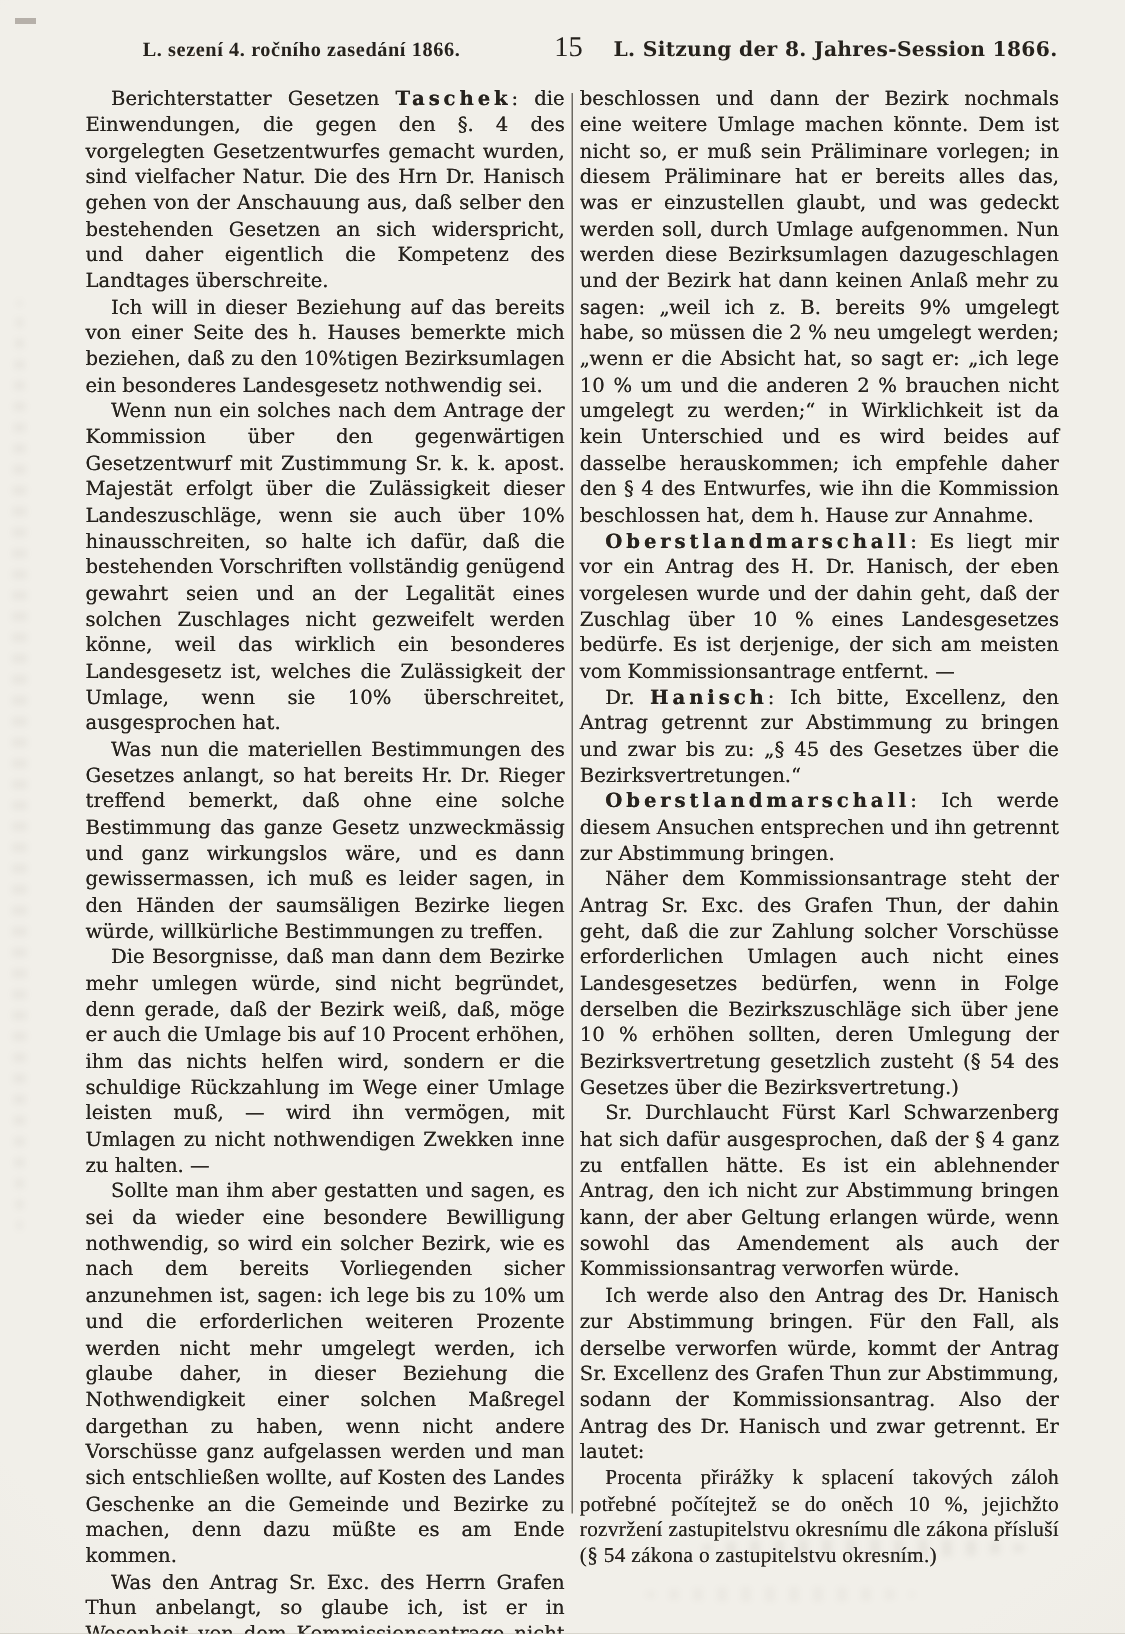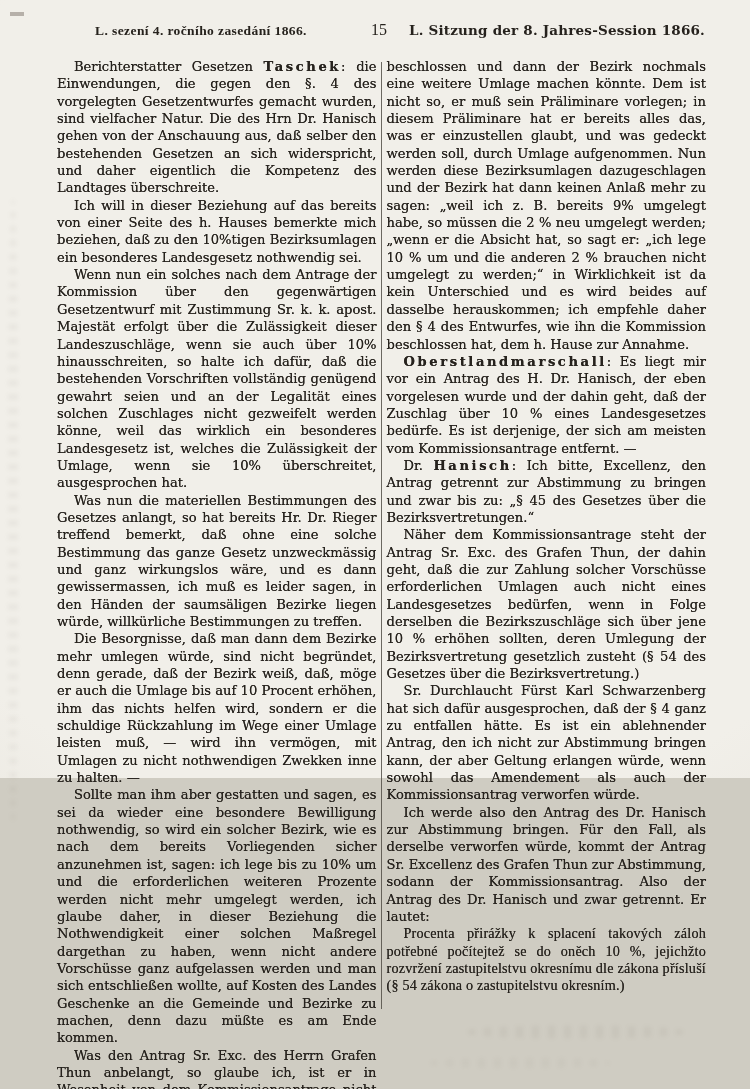--- a/index.html
+++ b/index.html
@@ -4,21 +4,21 @@
 <style>
   :root{
     --paper:#f1efe9;
     --paper-edge:#d9d5ca;
     --ink:#26221d;
     --divider:#4a463f;
   }
   html,body{margin:0;padding:0;}
   body{width:750px;height:1089px;overflow:hidden;background:#cfccc2;}
   .page{
-    position:relative;width:750px;height:778px;
+    position:relative;width:750px;height:1089px;
     color:var(--ink);
     background:
       radial-gradient(130% 105% at 52% 45%, var(--paper) 58%, #e9e6de 84%, var(--paper-edge) 100%);
     font-family:"DejaVu Serif", serif;
   }
   
   .bleed{
     position:absolute;border-radius:40%;
     background:repeating-linear-gradient(90deg, rgba(120,112,100,.16) 0 7px, rgba(120,112,100,0) 7px 16px);
     filter:blur(2px);opacity:.5;pointer-events:none;
@@ -31,21 +31,21 @@
     position:absolute;left:10px;top:12px;width:14px;height:4px;
     background:rgba(110,100,90,.45);filter:blur(.5px);
   }
 
   .header{
     position:absolute;top:21px;left:50px;right:42px;
     display:grid;grid-template-columns:1fr 54px 1fr;align-items:baseline;
     font-size:13.5px;font-weight:bold;white-space:nowrap;
   }
   .header .h-left{font-family:"Liberation Serif", serif;text-align:center;letter-spacing:.4px;}
-  .header .h-num{font-weight:normal;font-size:16px;font-family:"Liberation Serif", serif;text-align:center;}
+  .header .h-num{font-weight:normal;font-size:19px;font-family:"Liberation Serif", serif;text-align:center;}
   .header .h-right{text-align:center;letter-spacing:.2px;}
 
   .divider{position:absolute;left:381px;top:62px;height:947px;width:1px;background:var(--divider);opacity:.8;}
 
   .cols{position:absolute;top:58px;left:57px;right:44px;display:flex;}
   .col{
     width:322px;text-align:justify;
     font-size:13.1px;line-height:17.35px;
     text-shadow:0 0 .4px rgba(38,34,29,.85);
     hyphens:none;
@@ -82,20 +82,21 @@
         <p class="indent "><span>Wenn nun ein solches nach dem Antrage der Kommission über den gegenwärtigen Gesetzentwurf mit Zustimmung Sr. k. k. apost. Majestät erfolgt über die Zulässigkeit dieser Landeszuschläge, wenn sie auch über 10% hinausschreiten, so halte ich dafür, daß die bestehenden Vorschriften vollständig genügend gewahrt seien und an der Legalität eines solchen Zuschlages nicht gezweifelt werden könne, weil das wirklich ein besonderes Landesgesetz ist, welches die Zulässigkeit der Umlage, wenn sie 10% überschreitet, ausgesprochen hat.</span></p>
         <p class="indent "><span>Was nun die materiellen Bestimmungen des Gesetzes anlangt, so hat bereits Hr. Dr. Rieger treffend bemerkt, daß ohne eine solche Bestimmung das ganze Gesetz unzweckmässig und ganz wirkungslos wäre, und es dann gewissermassen, ich muß es leider sagen, in den Händen der saumsäligen Bezirke liegen würde, willkürliche Bestimmungen zu treffen.</span></p>
         <p class="indent "><span>Die Besorgnisse, daß man dann dem Bezirke mehr umlegen würde, sind nicht begründet, denn gerade, daß der Bezirk weiß, daß, möge er auch die Umlage bis auf 10 Procent erhöhen, ihm das nichts helfen wird, sondern er die schuldige Rückzahlung im Wege einer Umlage leisten muß, — wird ihn vermögen, mit Umlagen zu nicht nothwendigen Zwekken inne zu halten. —</span></p>
         <p class="indent "><span>Sollte man ihm aber gestatten und sagen, es sei da wieder eine besondere Bewilligung nothwendig, so wird ein solcher Bezirk, wie es nach dem bereits Vorliegenden sicher anzunehmen ist, sagen: ich lege bis zu 10% um und die erforderlichen weiteren Prozente werden nicht mehr umgelegt werden, ich glaube daher, in dieser Beziehung die Nothwendigkeit einer solchen Maßregel dargethan zu haben, wenn nicht andere Vorschüsse ganz aufgelassen werden und man sich entschließen wollte, auf Kosten des Landes Geschenke an die Gemeinde und Bezirke zu machen, denn dazu müßte es am Ende kommen.</span></p>
         <p class="indent "><span>Was den Antrag Sr. Exc. des Herrn Grafen Thun anbelangt, so glaube ich, ist er in Wesenheit von dem Kommissionsantrage nicht verschieden, denn Se. Excellenz der Herr Graf Thun geht ebenfalls davon aus, daß das, was zur Rückzahlung solcher Rückstände an Umlagsperzenten nothwendig sei, in die 10% nicht einzurechnen wäre.</span></p>
       </section>
     <section class="col col-right">
         <p class=""><span>beschlossen und dann der Bezirk nochmals eine weitere Umlage machen könnte. Dem ist nicht so, er muß sein Präliminare vorlegen; in diesem Präliminare hat er bereits alles das, was er einzustellen glaubt, und was gedeckt werden soll, durch Umlage aufgenommen. Nun werden diese Bezirksumlagen dazugeschlagen und der Bezirk hat dann keinen Anlaß mehr zu sagen: „weil ich z. B. bereits 9% umgelegt habe, so müssen die 2 % neu umgelegt werden; „wenn er die Absicht hat, so sagt er: „ich lege 10 % um und die anderen 2 % brauchen nicht umgelegt zu werden;“ in Wirklichkeit ist da kein Unterschied und es wird beides auf dasselbe herauskommen; ich empfehle daher den § 4 des Entwurfes, wie ihn die Kommission beschlossen hat, dem h. Hause zur Annahme.</span></p>
         <p class="indent "><span class="sperr">Oberstlandmarschall</span><span>: Es liegt mir vor ein Antrag des H. Dr. Hanisch, der eben vorgelesen wurde und der dahin geht, daß der Zuschlag über 10 % eines Landesgesetzes bedürfe. Es ist derjenige, der sich am meisten vom Kommissionsantrage entfernt. —</span></p>
         <p class="indent "><span>Dr. </span><span class="sperr">Hanisch</span><span>: Ich bitte, Excellenz, den Antrag getrennt zur Abstimmung zu bringen und zwar bis zu: „§ 45 des Gesetzes über die Bezirksvertretungen.“</span></p>
+        <p class="indent "><span class="sperr">Oberstlandmarschall</span><span>: Ich werde diesem Ansuchen entsprechen und ihn getrennt zur Abstimmung bringen.</span></p>
         <p class="indent "><span>Näher dem Kommissionsantrage steht der Antrag Sr. Exc. des Grafen Thun, der dahin geht, daß die zur Zahlung solcher Vorschüsse erforderlichen Umlagen auch nicht eines Landesgesetzes bedürfen, wenn in Folge derselben die Bezirkszuschläge sich über jene 10 % erhöhen sollten, deren Umlegung der Bezirksvertretung gesetzlich zusteht (§ 54 des Gesetzes über die Bezirksvertretung.)</span></p>
         <p class="indent "><span>Sr. Durchlaucht Fürst Karl Schwarzenberg hat sich dafür ausgesprochen, daß der § 4 ganz zu entfallen hätte. Es ist ein ablehnender Antrag, den ich nicht zur Abstimmung bringen kann, der aber Geltung erlangen würde, wenn sowohl das Amendement als auch der Kommissionsantrag verworfen würde.</span></p>
         <p class="indent "><span>Ich werde also den Antrag des Dr. Hanisch zur Abstimmung bringen. Für den Fall, als derselbe verworfen würde, kommt der Antrag Sr. Excellenz des Grafen Thun zur Abstimmung, sodann der Kommissionsantrag. Also der Antrag des Dr. Hanisch und zwar getrennt. Er lautet:</span></p>
         <p class="indent antiqua"><span>Procenta přirážky k splacení takových záloh potřebné počítejtež se do oněch 10 %, jejichžto rozvržení zastupitelstvu okresnímu dle zákona přísluší (§ 54 zákona o zastupitelstvu okresním.)</span></p>
       </section>
   </div>
 
   <div class="bleed b1"></div>
   <div class="bleed b2"></div>
   <div class="bleed b3"></div>

